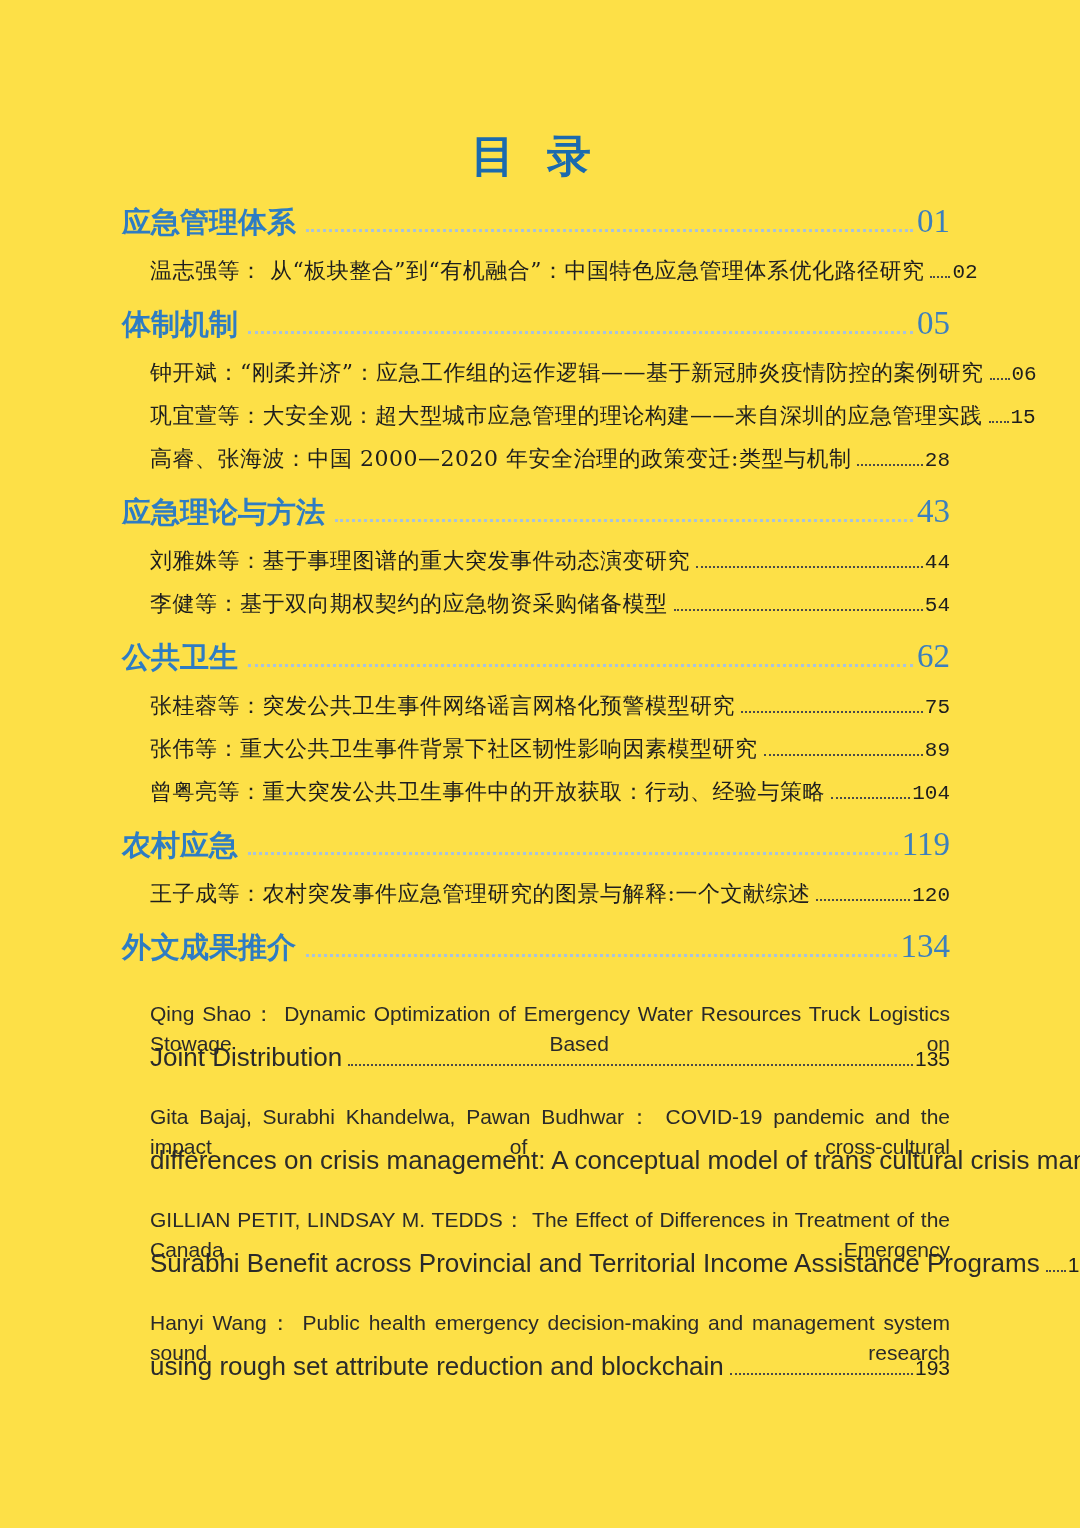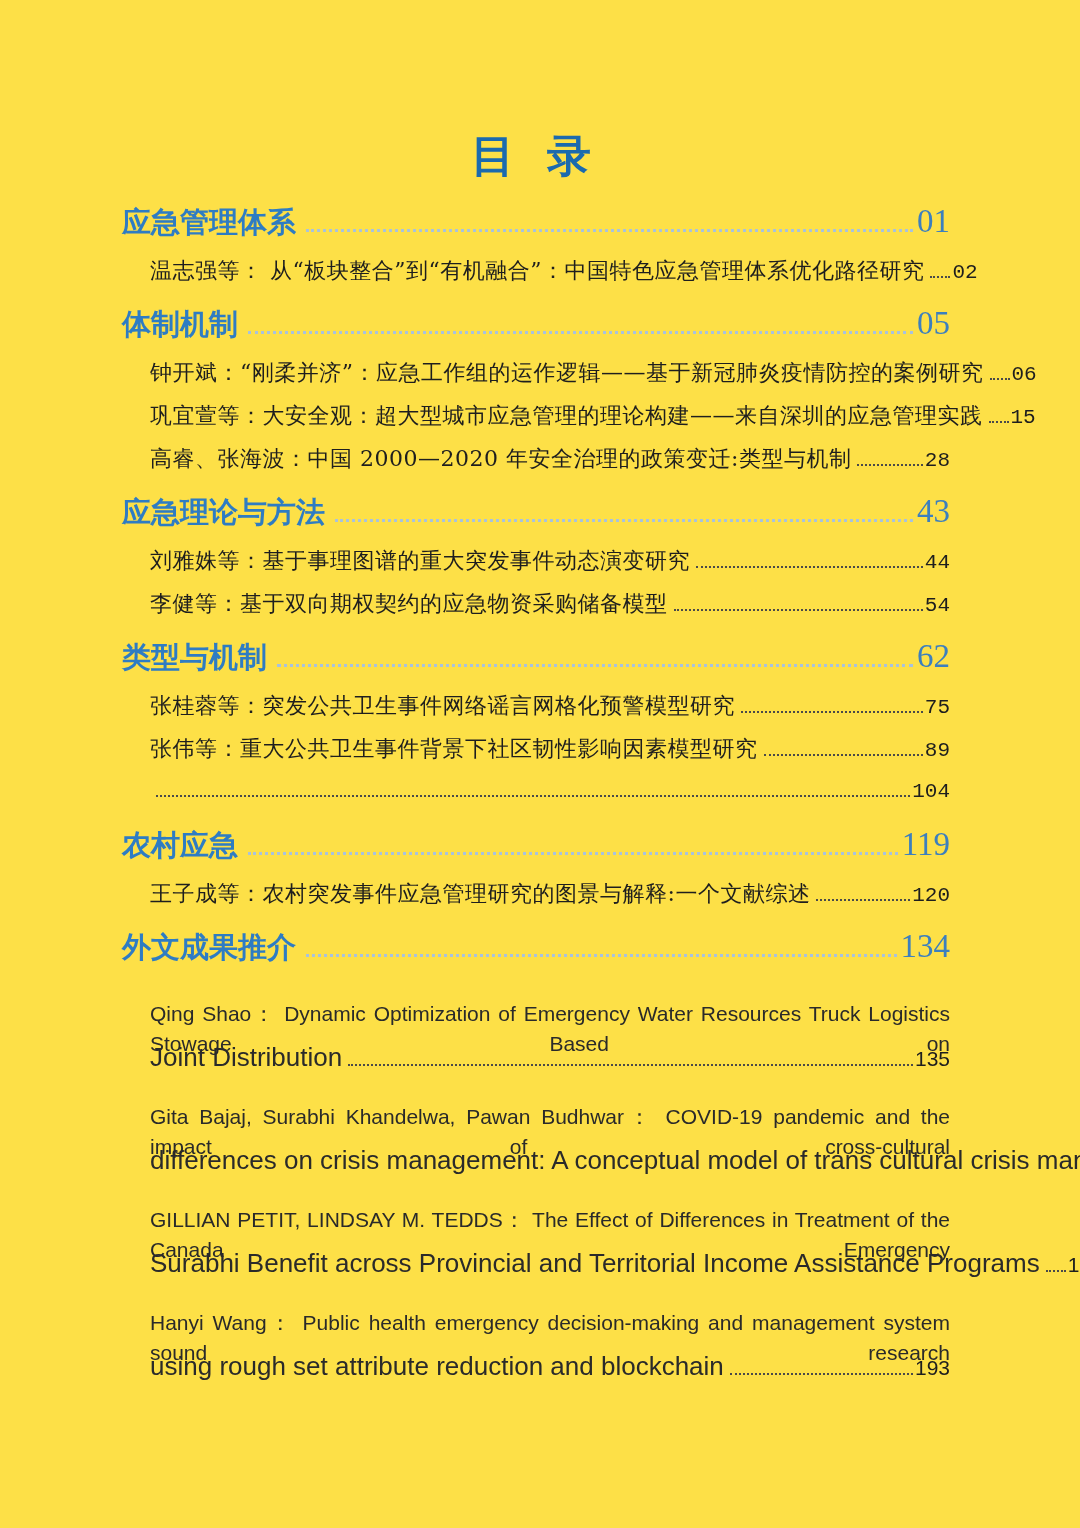--- a/index.html
+++ b/index.html
@@ -173,35 +173,36 @@
       <span class="leader-dark"></span>
       <span class="entry-page">44</span>
     </div>
     <div class="entry-row m-next">
       <span class="entry-text">李健等：基于双向期权契约的应急物资采购储备模型</span>
       <span class="leader-dark"></span>
       <span class="entry-page">54</span>
     </div>
 
     <div class="sec-row">
-      <span class="sec-label">类型与机制</span>
+      <span class="sec-label">公共卫生</span>
       <span class="leader-blue"></span>
       <span class="sec-page">62</span>
     </div>
     <div class="entry-row m-first">
       <span class="entry-text">张桂蓉等：突发公共卫生事件网络谣言网格化预警模型研究</span>
       <span class="leader-dark"></span>
       <span class="entry-page">75</span>
     </div>
     <div class="entry-row m-next">
       <span class="entry-text">张伟等：重大公共卫生事件背景下社区韧性影响因素模型研究</span>
       <span class="leader-dark"></span>
       <span class="entry-page">89</span>
     </div>
     <div class="entry-row m-next">
+      <span class="entry-text">曾粤亮等：重大突发公共卫生事件中的开放获取：行动、经验与策略</span>
       <span class="leader-dark"></span>
       <span class="entry-page">104</span>
     </div>
 
     <div class="sec-row">
       <span class="sec-label">农村应急</span>
       <span class="leader-blue"></span>
       <span class="sec-page">119</span>
     </div>
     <div class="entry-row m-first">

